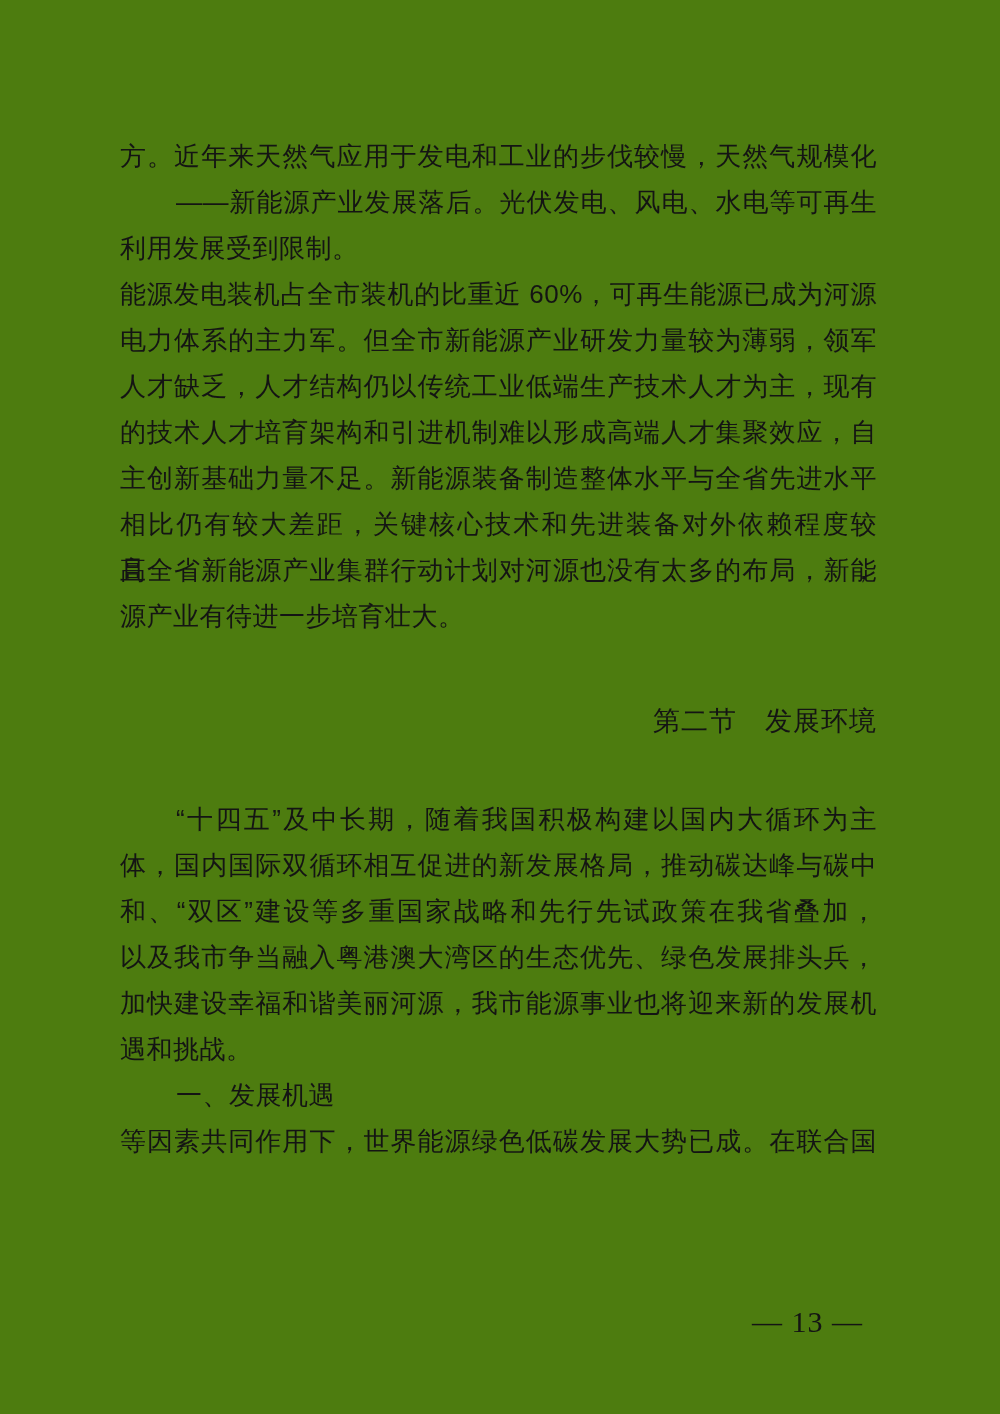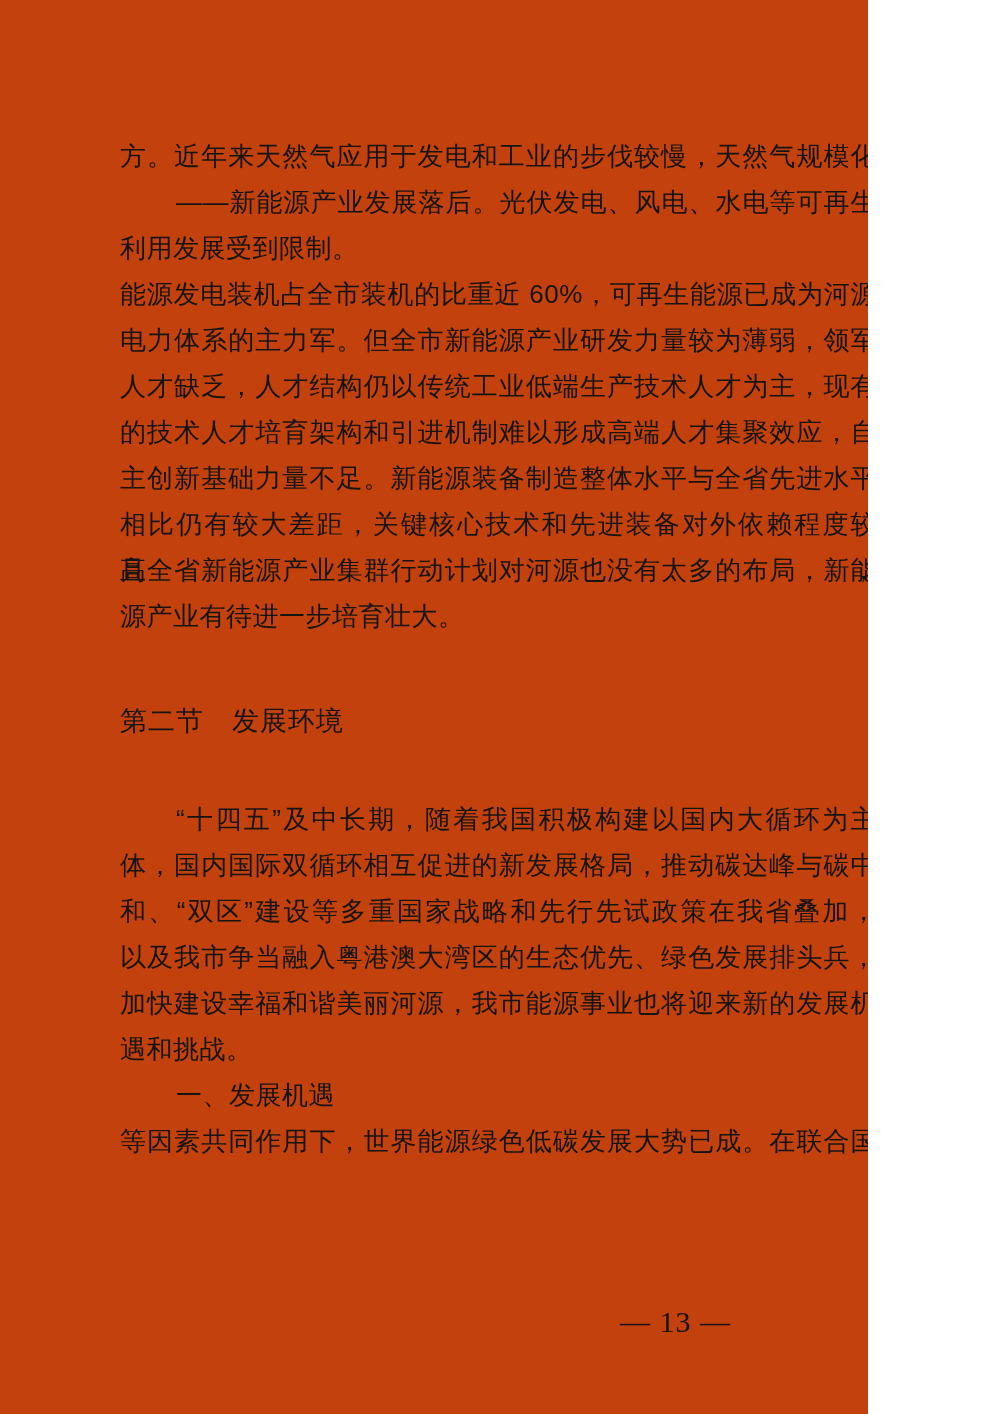--- a/index.html
+++ b/index.html
@@ -2,23 +2,23 @@
 <html><head>
 <meta charset="utf-8">
 <style>
   html, body {
     margin: 0;
     padding: 0;
     background: #ffffff;
   }
   .page {
     position: relative;
-    width: 868px;
+    width: 1000px;
     height: 1414px;
-    background: #c2410c;
+    background: #4d7c0f;
     overflow: hidden;
     font-family: "Liberation Sans", "DejaVu Sans", sans-serif;
     color: #141414;
   }
   .doc-body {
     position: absolute;
     left: 120px;
     top: 133px;
     width: 757px;
   }
@@ -34,21 +34,21 @@
     padding-left: 56px;
   }
   .text-line.para-end {
     text-align: left;
     text-align-last: left;
   }
   .section-heading {
     font-size: 27px;
     line-height: 46px;
     height: 46px;
-    text-align: left;
+    text-align: right;
     letter-spacing: 1px;
     margin: 59px 0 52px 0;
     font-weight: 400;
   }
   .page-footer {
     position: absolute;
     top: 1306px;
     right: 137px;
     font-family: "Liberation Serif", "DejaVu Serif", serif;
     font-size: 30px;

